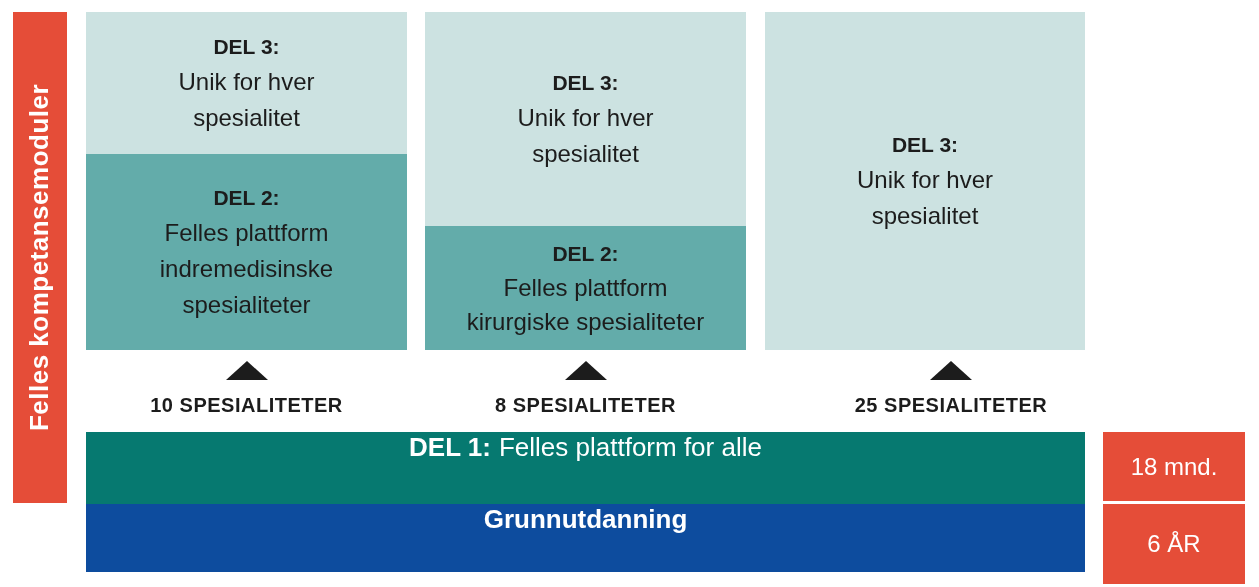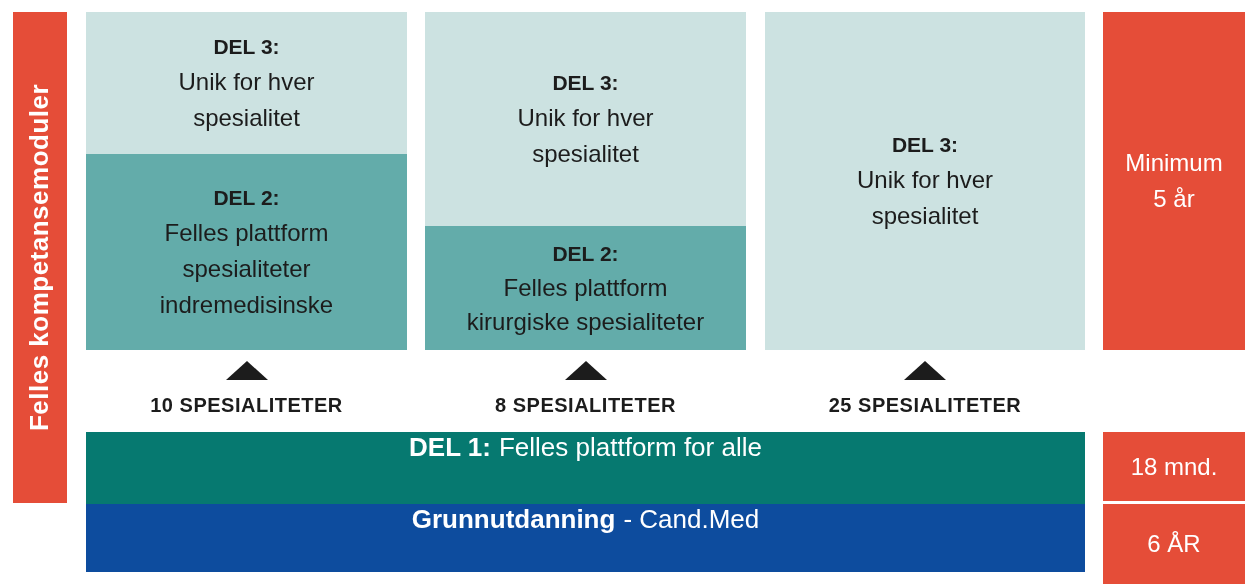--- a/index.html
+++ b/index.html
@@ -44,21 +44,21 @@
     align-items:center;justify-content:center;text-align:center;}
   .minimum-box{left:1103px;top:12px;width:142px;height:338px;}
   .redbox .dur-line{font-size:24px;line-height:36px;}
   .dur18{left:1103px;top:432px;width:142px;height:69px;}
   .dur6{left:1103px;top:504px;width:142px;height:80px;}
 
   
   .marker{top:361px;display:flex;flex-direction:column;align-items:center;}
   .m1{left:86px;width:321px;}
   .m2{left:425px;width:321px;}
-  .m3{left:765px;width:320px;}
+  .m3{left:791px;width:320px;}
   .triangle{width:0;height:0;border-left:21px solid transparent;
     border-right:21px solid transparent;border-bottom:19px solid var(--arrow-black);}
   .marker-label{margin-top:14px;font-size:20px;font-weight:700;letter-spacing:0.5px;
     color:var(--text-dark);white-space:nowrap;}
 
   
   .bar{left:86px;width:999px;display:flex;align-items:flex-start;justify-content:center;
     color:var(--text-light);font-size:26px;white-space:nowrap;}
   .bar-del1{top:432px;height:72px;background:var(--dark-teal);}
   .bar-grunn{top:504px;height:68px;background:var(--blue);}
@@ -75,45 +75,41 @@
   </div>
 
   <div class="abs box light c1-del3">
     <div class="box-heading">DEL 3:</div>
     <div class="box-line">Unik for hver</div>
     <div class="box-line">spesialitet</div>
   </div>
   <div class="abs box medium c1-del2">
     <div class="box-heading">DEL 2:</div>
     <div class="box-line">Felles plattform</div>
+    <div class="box-line">indremedisinske</div>
     <div class="box-line">spesialiteter</div>
-    <div class="box-line">indremedisinske</div>
   </div>
 
   <div class="abs box light c2-del3">
     <div class="box-heading">DEL 3:</div>
     <div class="box-line">Unik for hver</div>
     <div class="box-line">spesialitet</div>
   </div>
   <div class="abs box medium tight c2-del2">
     <div class="box-heading">DEL 2:</div>
     <div class="box-line">Felles plattform</div>
     <div class="box-line">kirurgiske spesialiteter</div>
   </div>
 
   <div class="abs box light c3-del3">
     <div class="box-heading">DEL 3:</div>
     <div class="box-line">Unik for hver</div>
     <div class="box-line">spesialitet</div>
   </div>
 
-  <div class="abs redbox minimum-box">
-    <div class="dur-line">Minimum</div>
-    <div class="dur-line">5 år</div>
-  </div>
 
   <div class="abs marker m1">
     <div class="triangle"></div>
     <div class="marker-label">10 SPESIALITETER</div>
   </div>
   <div class="abs marker m2">
     <div class="triangle"></div>
     <div class="marker-label">8 SPESIALITETER</div>
   </div>
   <div class="abs marker m3">
@@ -124,19 +120,18 @@
   <div class="abs bar bar-del1">
     <span class="bar-heading">DEL 1:</span>
     <span class="bar-body">Felles plattform for alle</span>
   </div>
   <div class="abs redbox dur18">
     <div class="dur-line">18 mnd.</div>
   </div>
 
   <div class="abs bar bar-grunn">
     <span class="bar-heading">Grunnutdanning</span>
-    <span class="bar-body">- Cand.Med</span>
   </div>
   <div class="abs redbox dur6">
     <div class="dur-line">6 ÅR</div>
   </div>
 
 </div>
 
 </body></html>

